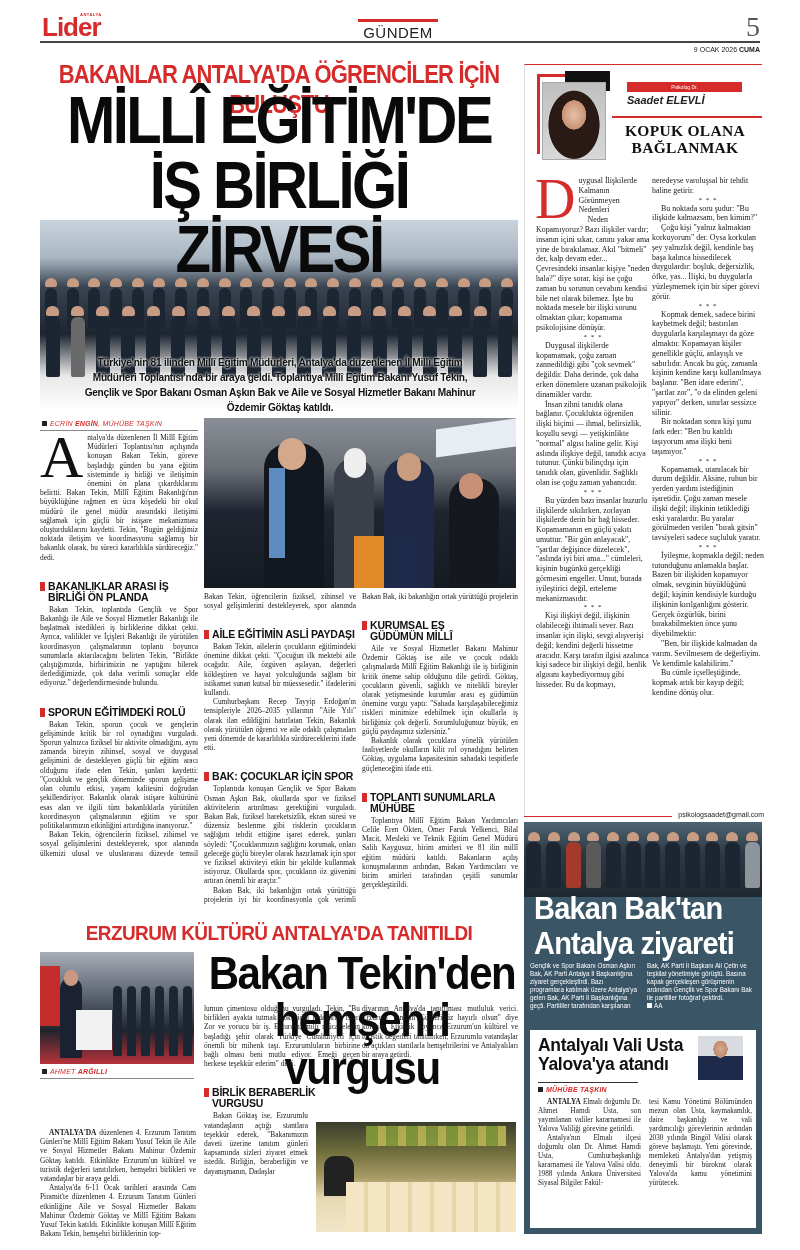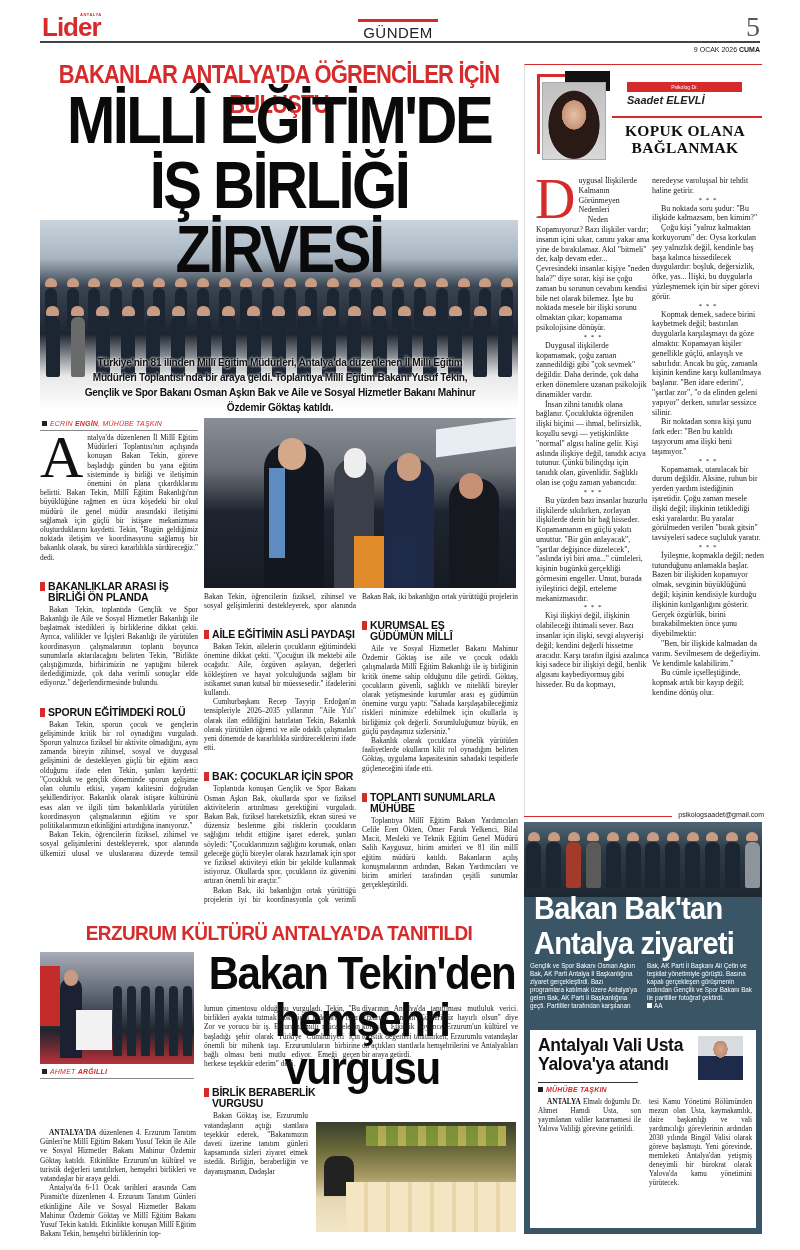--- a/index.html
+++ b/index.html
@@ -335,20 +335,21 @@
 <div class="abs vali-title">
   <div>Antalyalı Vali Usta</div>
   <div>Yalova'ya atandı</div>
 </div>
 <div class="abs vali-photo"></div>
 <div class="abs hr-thin" style="left:538px; top:1082px; width:100px; background:#333;"></div>
 <div class="abs byline" style="left:538px; top:1086px; font-weight:bold;"><span class="sq"></span><span>MÜHÜBE TAŞKIN</span></div>
 <div class="abs vali-text body-text" style="top:1098px; font-size:7.2px; line-height:9px;">
   <div>
     <p><b>ANTALYA</b><span> Elmalı doğumlu Dr. Ahmet Hamdi Usta, son yayımlanan valiler kararnamesi ile Yalova Valiliği görevine getirildi.</span></p>
+    <p>Antalya'nın Elmalı ilçesi doğumlu olan Dr. Ahmet Hamdi Usta, Cumhurbaşkanlığı kararnamesi ile Yalova Valisi oldu. 1988 yılında Ankara Üniversitesi Siyasal Bilgiler Fakül-</p>
   </div>
   <div>
       <p class="noindent">tesi Kamu Yönetimi Bölümünden mezun olan Usta, kaymakamlık, daire başkanlığı ve vali yardımcılığı görevlerinin ardından 2030 yılında Bingöl Valisi olarak göreve başlamıştı. Yeni görevinde, memleketi Antalya'dan yetişmiş deneyimli bir bürokrat olarak Yalova'da kamu yönetimini yürütecek.</p>
     </div>
 </div>
 
 <div class="abs erz-kicker">ERZURUM KÜLTÜRÜ ANTALYA'DA TANITILDI</div>
 <div class="abs erz-photo">
   <div class="abs" style="left:0; top:14px; width:20px; height:60px; background:#c42b2b;"></div>
   <div class="abs" style="left:20px; top:26px; width:22px; height:80px; background:#1b2130; border-radius:10px 10px 0 0;"></div>

